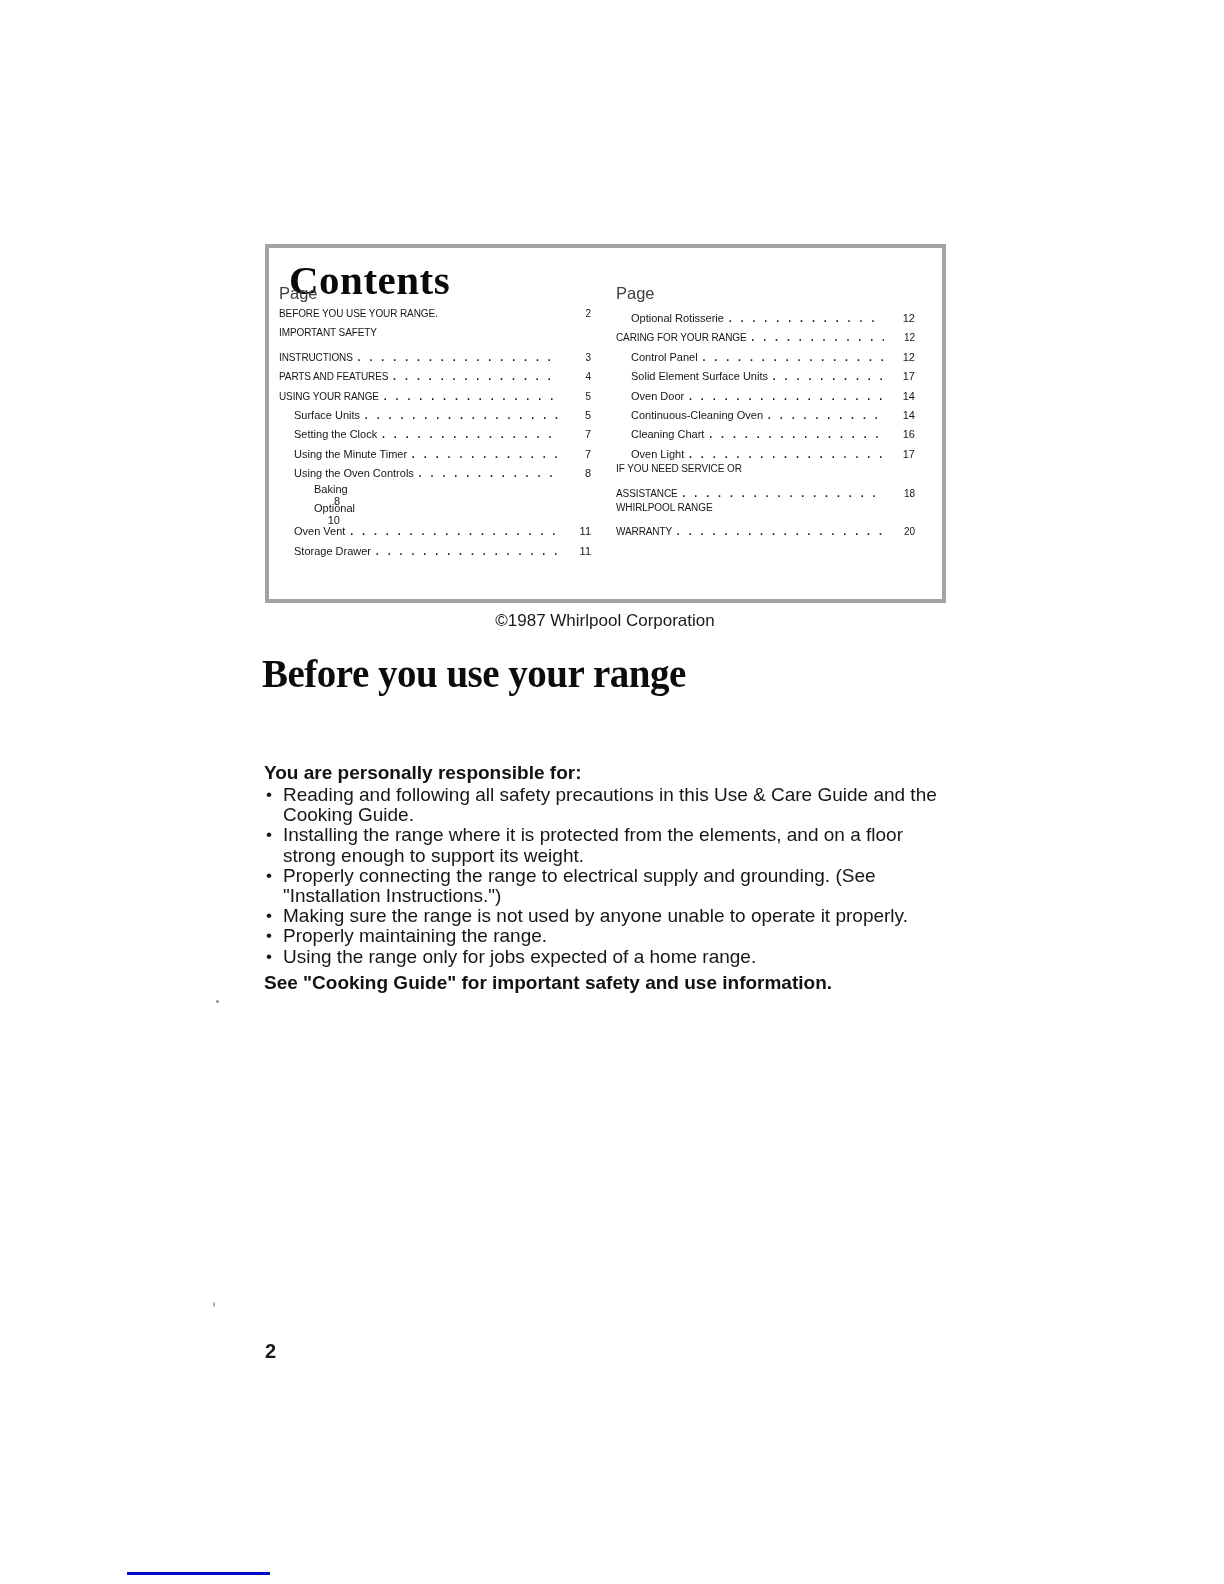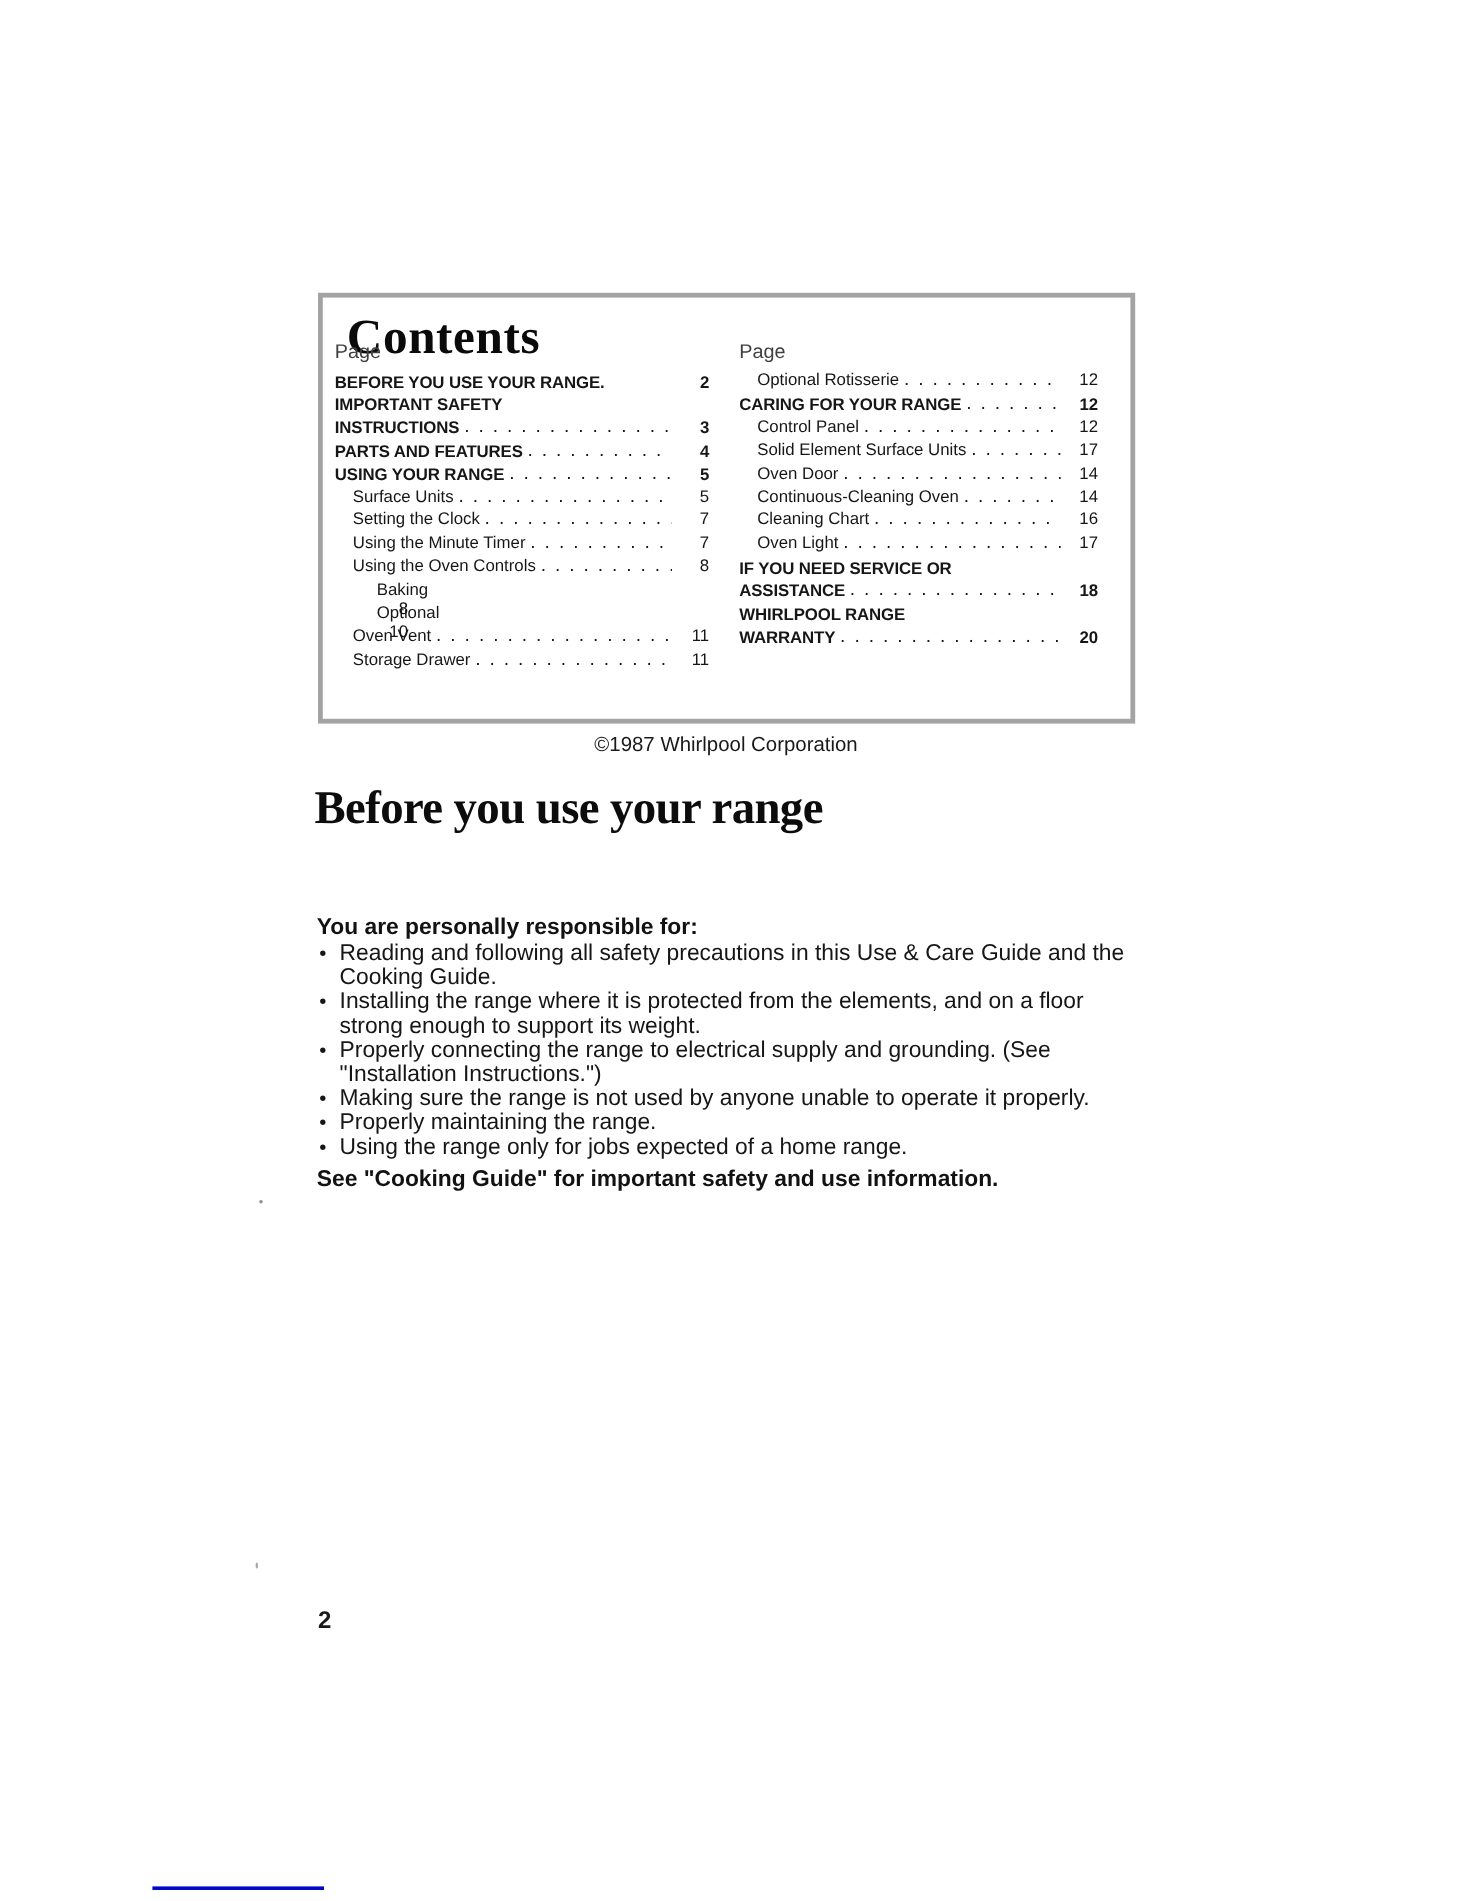--- a/index.html
+++ b/index.html
@@ -42,25 +42,25 @@
   .toc-page-header {
     height: 24px;
     text-align: left;
     font-size: 16.5px;
     color: #404040;
   }
   .toc-row {
     display: flex;
     align-items: baseline;
     height: 19.4px;
-    font-size: 14px;
+    font-size: 11px;
     white-space: nowrap;
     color: #161616;
   }
-  .toc-row.bold { font-weight: 700; font-size: 14px; letter-spacing: -0.1px; align-items: center; }
+  .toc-row.bold { font-weight: 400; font-size: 10px; letter-spacing: -0.1px; }
   .toc-row.ind1 { padding-left: 15px; }
   .toc-row.ind2 { padding-left: 31px; flex-direction: column; }
   .toc-label { flex: 0 0 auto; }
   .toc-dots {
     flex: 1 1 auto;
     overflow: hidden;
     white-space: nowrap;
     margin: 0 5px 0 4px;
     font-weight: 400;
     font-size: 16px;

